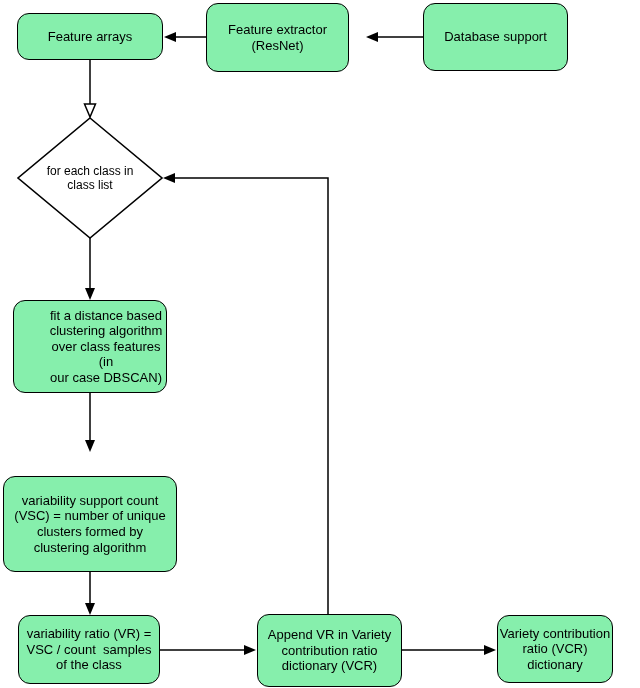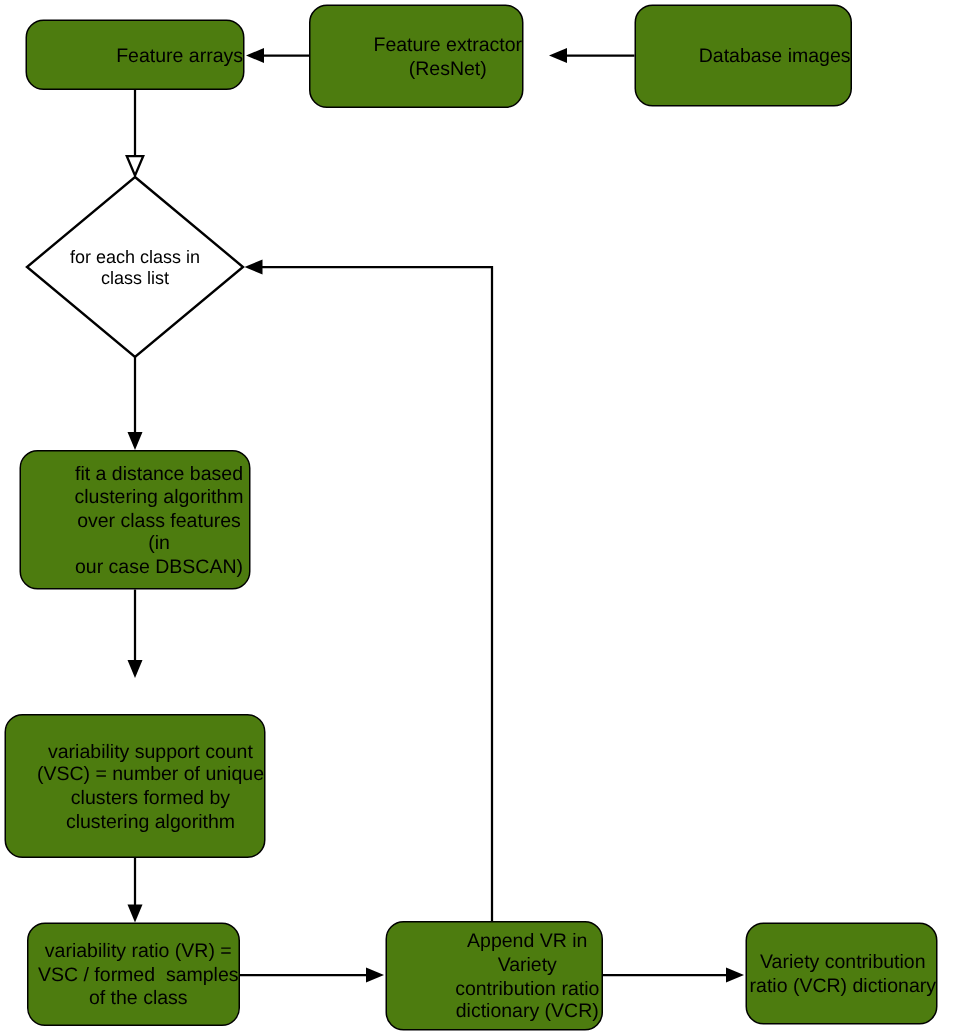--- a/index.html
+++ b/index.html
@@ -15,24 +15,24 @@
   svg.connector-layer {
     position: absolute;
     left: 0; top: 0;
     width: 640px; height: 688px;
   }
   .node {
     position: absolute;
     box-sizing: border-box;
     border: 1.6px solid #000000;
     border-radius: 12px;
-    background: #4d7c0f;
+    background: #86efac;
     display: flex;
     align-items: center;
-    justify-content: flex-end;
+    justify-content: center;
     text-align: center;
     font-size: 13px;
     line-height: 1.2;
   }
   .floating-label {
     position: absolute;
     display: flex;
     align-items: center;
     justify-content: center;
     text-align: center;
@@ -86,21 +86,21 @@
   <div class="node" style="left:17px; top:13px; width:146px; height:47px;">
     <span class="label">Feature arrays</span>
   </div>
 
   <div class="node" style="left:206px; top:3px; width:143px; height:69px;">
     <span class="label">Feature extractor
 (ResNet)</span>
   </div>
 
   <div class="node" style="left:423px; top:3px; width:145px; height:68px;">
-    <span class="label">Database images</span>
+    <span class="label">Database support</span>
   </div>
 
   <div class="floating-label" style="left:20px; top:148px; width:140px; height:60px;">
     <span class="label">for each class in
 class list</span>
   </div>
 
   <div class="node" style="left:13px; top:300px; width:154px; height:93px;padding-left:32px;">
     <span class="label">fit a distance based
 clustering algorithm
@@ -110,28 +110,28 @@
 
   <div class="node" style="left:3px; top:476px; width:174px; height:96px;">
     <span class="label">variability support count
 (VSC) = number of unique
 clusters formed by
 clustering algorithm</span>
   </div>
 
   <div class="node" style="left:18px; top:615px; width:142px; height:69px;">
     <span class="label">variability ratio (VR) =
-VSC / formed  samples
+VSC / count  samples
 of the class</span>
   </div>
 
-  <div class="node" style="left:257px; top:614px; width:145px; height:73px;padding-left:44px;">
+  <div class="node" style="left:257px; top:614px; width:145px; height:73px;">
     <span class="label">Append VR in Variety
 contribution ratio
 dictionary (VCR)</span>
   </div>
 
-  <div class="node" style="left:497px; top:615px; width:128px; height:68px;">
+  <div class="node" style="left:497px; top:615px; width:116px; height:68px;">
     <span class="label">Variety contribution
 ratio (VCR) dictionary</span>
   </div>
 
 </div>
 
 </body></html>

